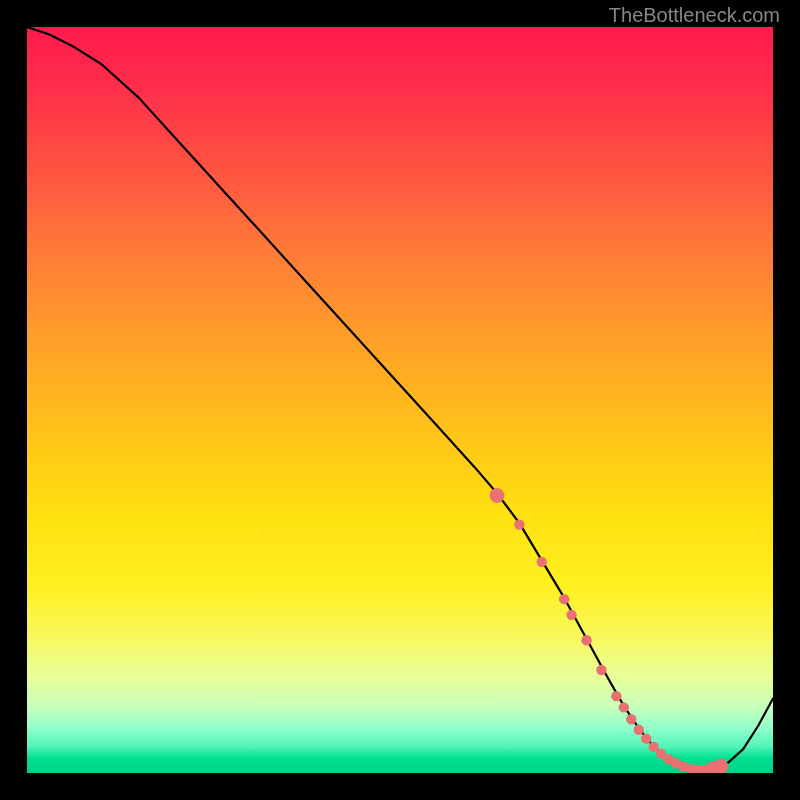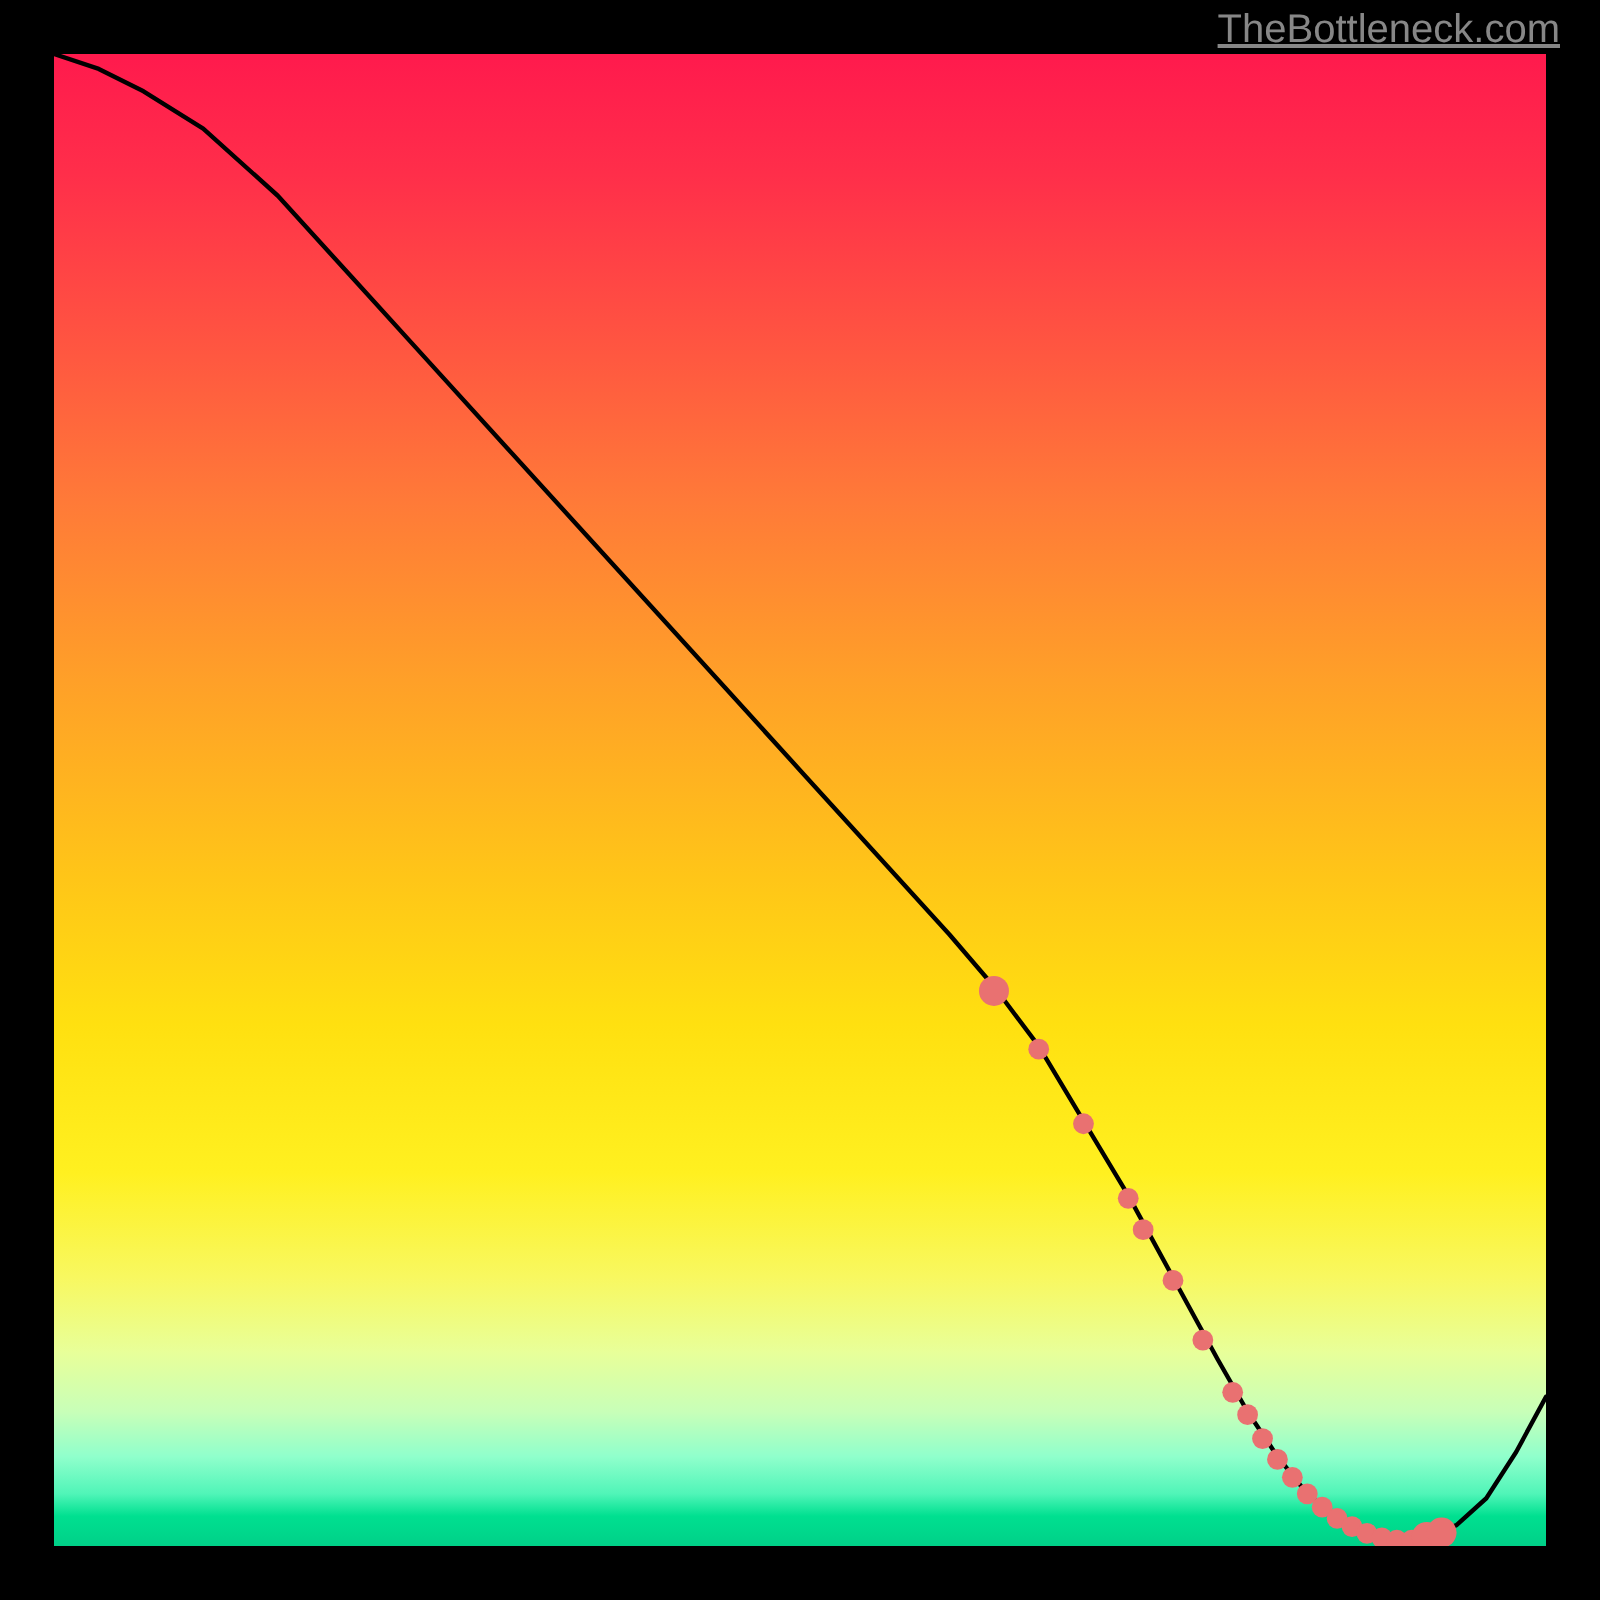--- a/index.html
+++ b/index.html
@@ -10,21 +10,20 @@
     position: relative;
     font-family: Arial, sans-serif;
   }
   .watermark {
     position: absolute;
     top: 4px;
     right: 20px;
     color: #878787;
     font-size: 20px;
     z-index: 10;
-    text-decoration: underline;
   }
   .plot-area {
     position: absolute;
     top: 27px;
     left: 27px;
     width: 746px;
     height: 746px;
     overflow: hidden;
   }
   .gradient-bg {

